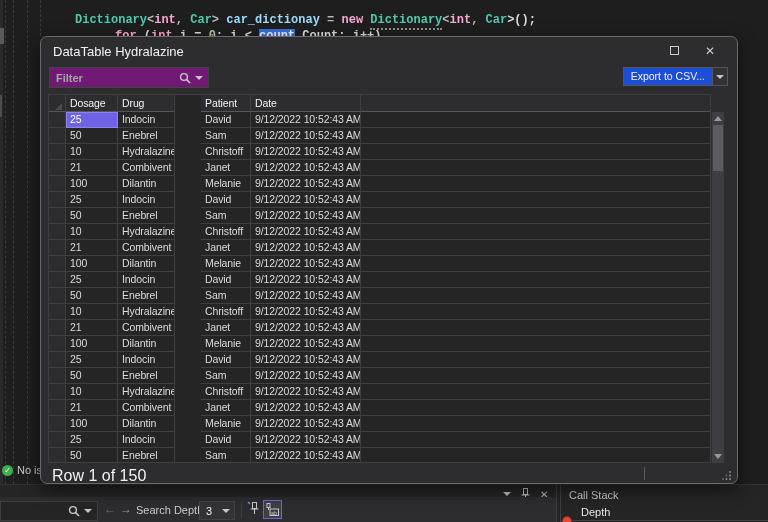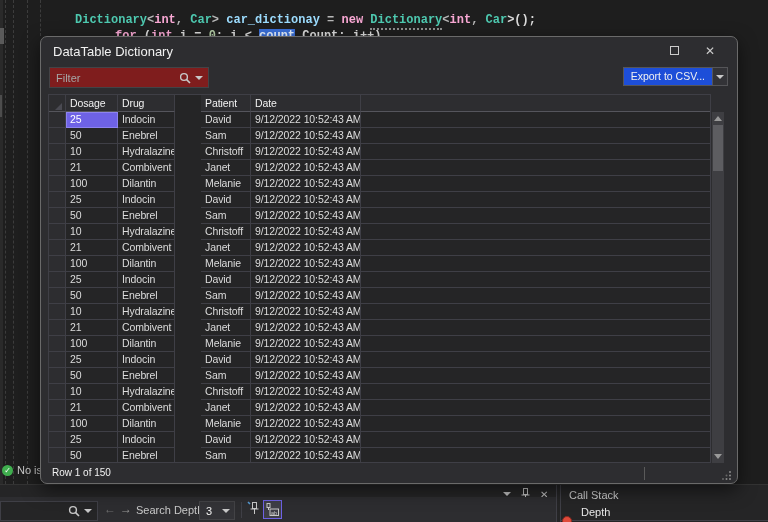--- a/index.html
+++ b/index.html
@@ -31,21 +31,21 @@
   #dialog { position:absolute; left:40px; top:36px; width:698px; height:448px;
             background:#2d2d30; border:1px solid #6a6a6a; border-radius:7px;
             box-shadow:0 6px 18px rgba(0,0,0,.55); z-index:5; overflow:hidden; }
   .dlg-title { position:absolute; left:12px; top:7px; font-size:13px; color:#f1f1f1; }
   .win-btn { position:absolute; top:5px; width:22px; height:18px; text-align:center;
              color:#cccccc; font-size:12px; line-height:18px; cursor:default; }
   .win-btn.max { right:52px; } .win-btn.close { right:16px; }
   .max-glyph { display:inline-block; width:9px; height:9px; border:1px solid #cccccc; }
 
   .filter-box { position:absolute; left:8px; top:30px; width:160px; height:21px;
-                background:#7f1d1d; border:1px solid #434346; display:flex; align-items:center; }
+                background:#701a75; border:1px solid #434346; display:flex; align-items:center;font-weight:bold; }
   .filter-text { flex:1; padding-left:6px; font-size:11px; color:#a6a6a6; }
   .icon-mag { width:12px; height:12px; }
   .caret { width:0; height:0; border-left:4px solid transparent; border-right:4px solid transparent;
            border-top:4px solid #c8c8c8; }
   .filter-caret { margin:0 5px 0 4px; }
 
   .export-group { position:absolute; right:9px; top:30px; height:19px; display:flex; }
   .export-main { background:#1d4ed8; border:1px solid #555558; color:#f1f1f1; font-size:10.5px;
                  padding:0 7px; line-height:17px; }
   .export-drop { width:15px; background:#333337; border:1px solid #555558; border-left:none;
@@ -72,21 +72,21 @@
   .sb-btn { position:absolute; left:0; width:12px; height:13px; display:flex; align-items:center; justify-content:center; }
   .sb-up { top:0; } .sb-down { bottom:0; }
   .tri-up { width:0; height:0; border-left:4px solid transparent; border-right:4px solid transparent;
             border-bottom:5px solid #999999; }
   .tri-down { width:0; height:0; border-left:4px solid transparent; border-right:4px solid transparent;
               border-top:5px solid #999999; }
   .sb-thumb { position:absolute; left:1px; top:13px; width:10px; height:46px; background:#5d5d61; }
 
   
   .dlg-status { position:absolute; left:0; right:0; top:426px; height:21px; }
-  .dlg-status-text { position:absolute; left:11px; top:4px; font-size:10px; color:#f1f1f1; }
+  .dlg-status-text { position:absolute; left:11px; top:4px; font-size:16px; color:#f1f1f1; }
   .dlg-status-sep { position:absolute; left:603px; top:4px; width:1px; height:13px; background:#5a5a5a; }
   .grip { position:absolute; right:5px; bottom:3px; }
 
   
   #bottom { position:absolute; left:0; top:484px; width:768px; height:38px; background:#252526;
             border-top:1px solid #333333; }
   .panel-controls { position:absolute; left:503px; top:3px; display:flex; gap:10px; align-items:center;
                     color:#c0c0c0; font-size:10px; }
   .watch-toolbar { position:absolute; left:0; top:12px; width:556px; height:26px; background:#2d2d30; }
   .wt-search { position:absolute; left:0; top:4px; width:98px; height:20px; background:#252526;
@@ -128,21 +128,21 @@
   <div class="code-line"><span class="tk-type">Dictionary</span><span class="tk-op">&lt;</span><span class="tk-kw">int</span><span class="tk-op">, </span><span class="tk-type">Car</span><span class="tk-op">&gt; </span><span class="tk-var">car_dictionay</span><span class="tk-op"> = </span><span class="tk-kw">new</span><span class="tk-op"> </span><span class="tk-type tk-dots">Dictionary</span><span class="tk-op">&lt;</span><span class="tk-kw">int</span><span class="tk-op">, </span><span class="tk-type">Car</span><span class="tk-plain">&gt;();</span></div>
   <div class="code-line2-clip"><span class="tk-kw">for</span><span class="tk-plain"> (</span><span class="tk-kw">int</span><span class="tk-plain"> i = </span><span class="tk-num">0</span><span class="tk-plain">; i &lt; </span><span class="tk-sel">count</span><span class="tk-plain">.Count; i++)</span></div>
 
   <div class="no-issues">
     <span class="check-badge">✓</span>
     <span>No issu</span>
   </div>
 </div>
 
 <div id="dialog">
-  <div class="dlg-title">DataTable Dictionary</div>
+  <div class="dlg-title">DataTable Hydralazine</div>
   <div class="win-btn max">
     <span class="max-glyph"></span>
   </div>
   <div class="win-btn close">
     <span>✕</span>
   </div>
 
   <div class="filter-box">
     <span class="filter-text">Filter</span>
     <svg class="icon-mag" viewBox="0 0 12 12">

